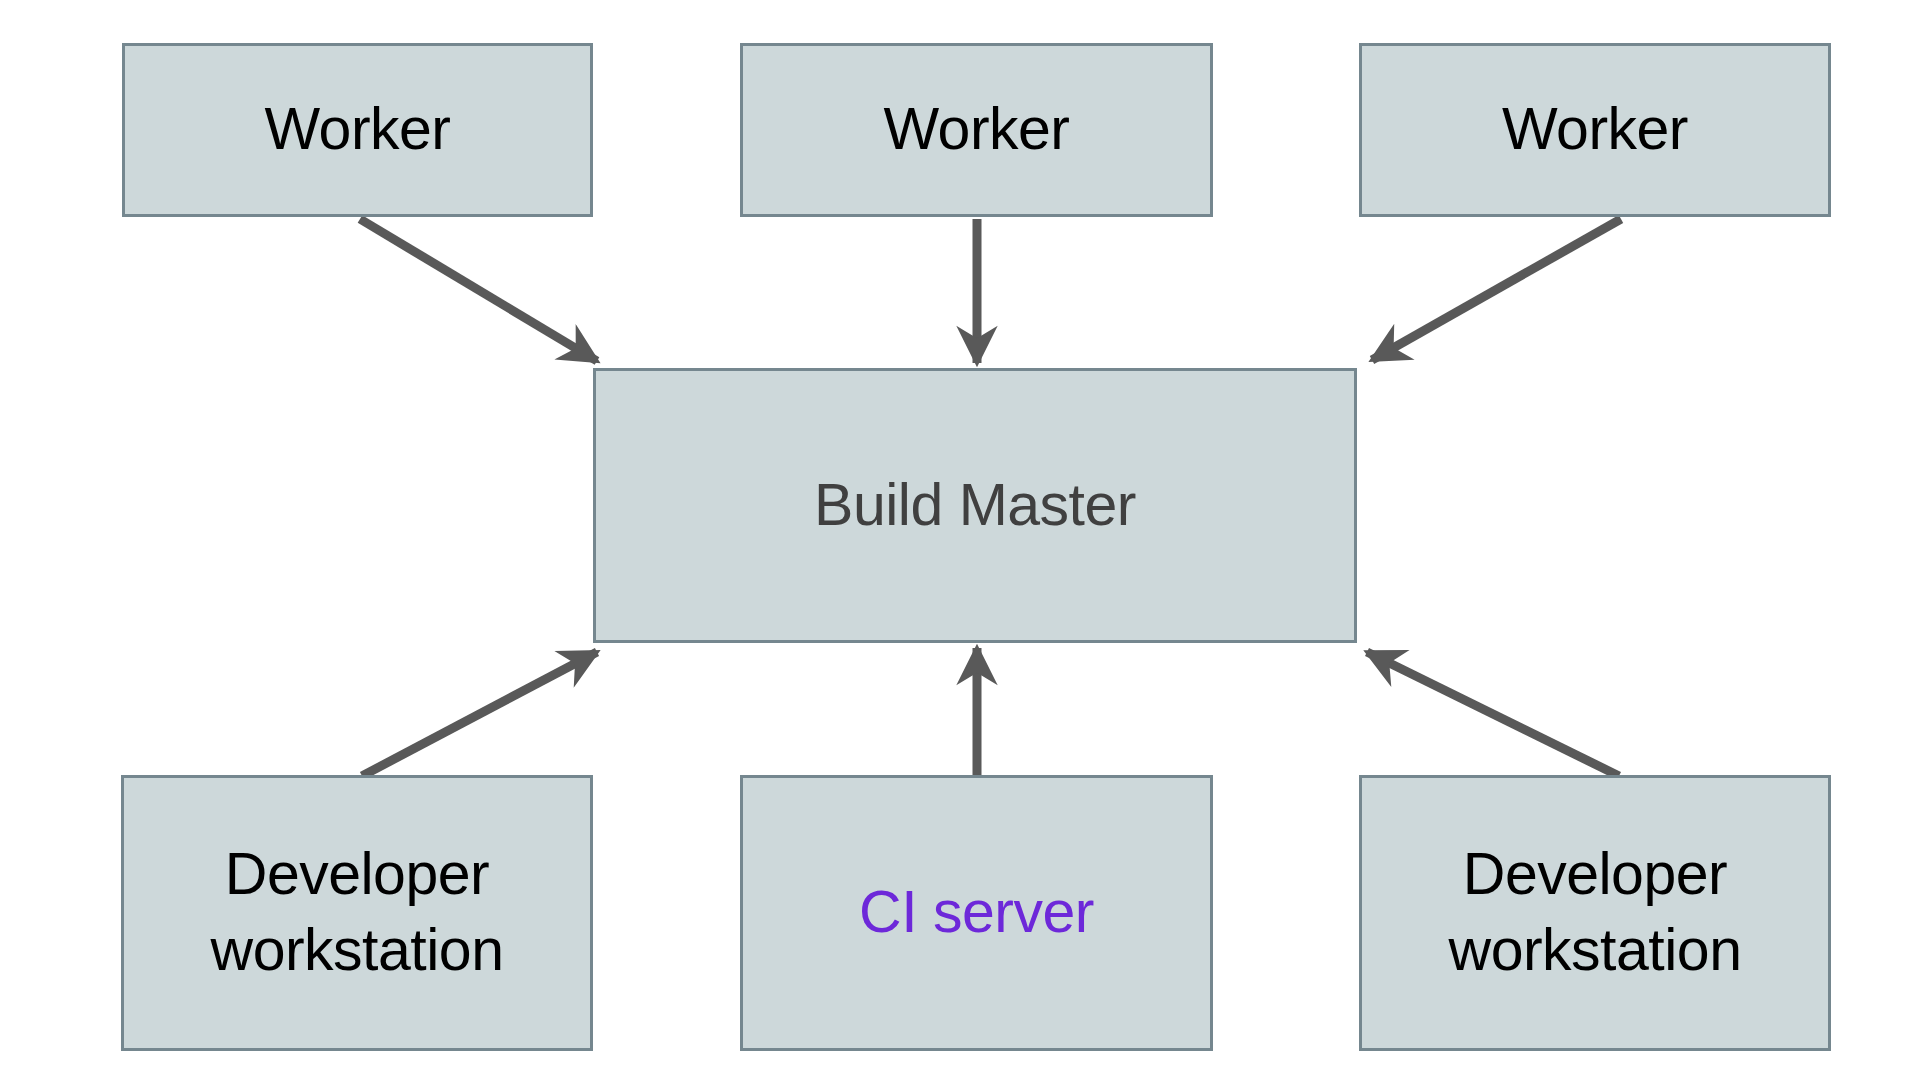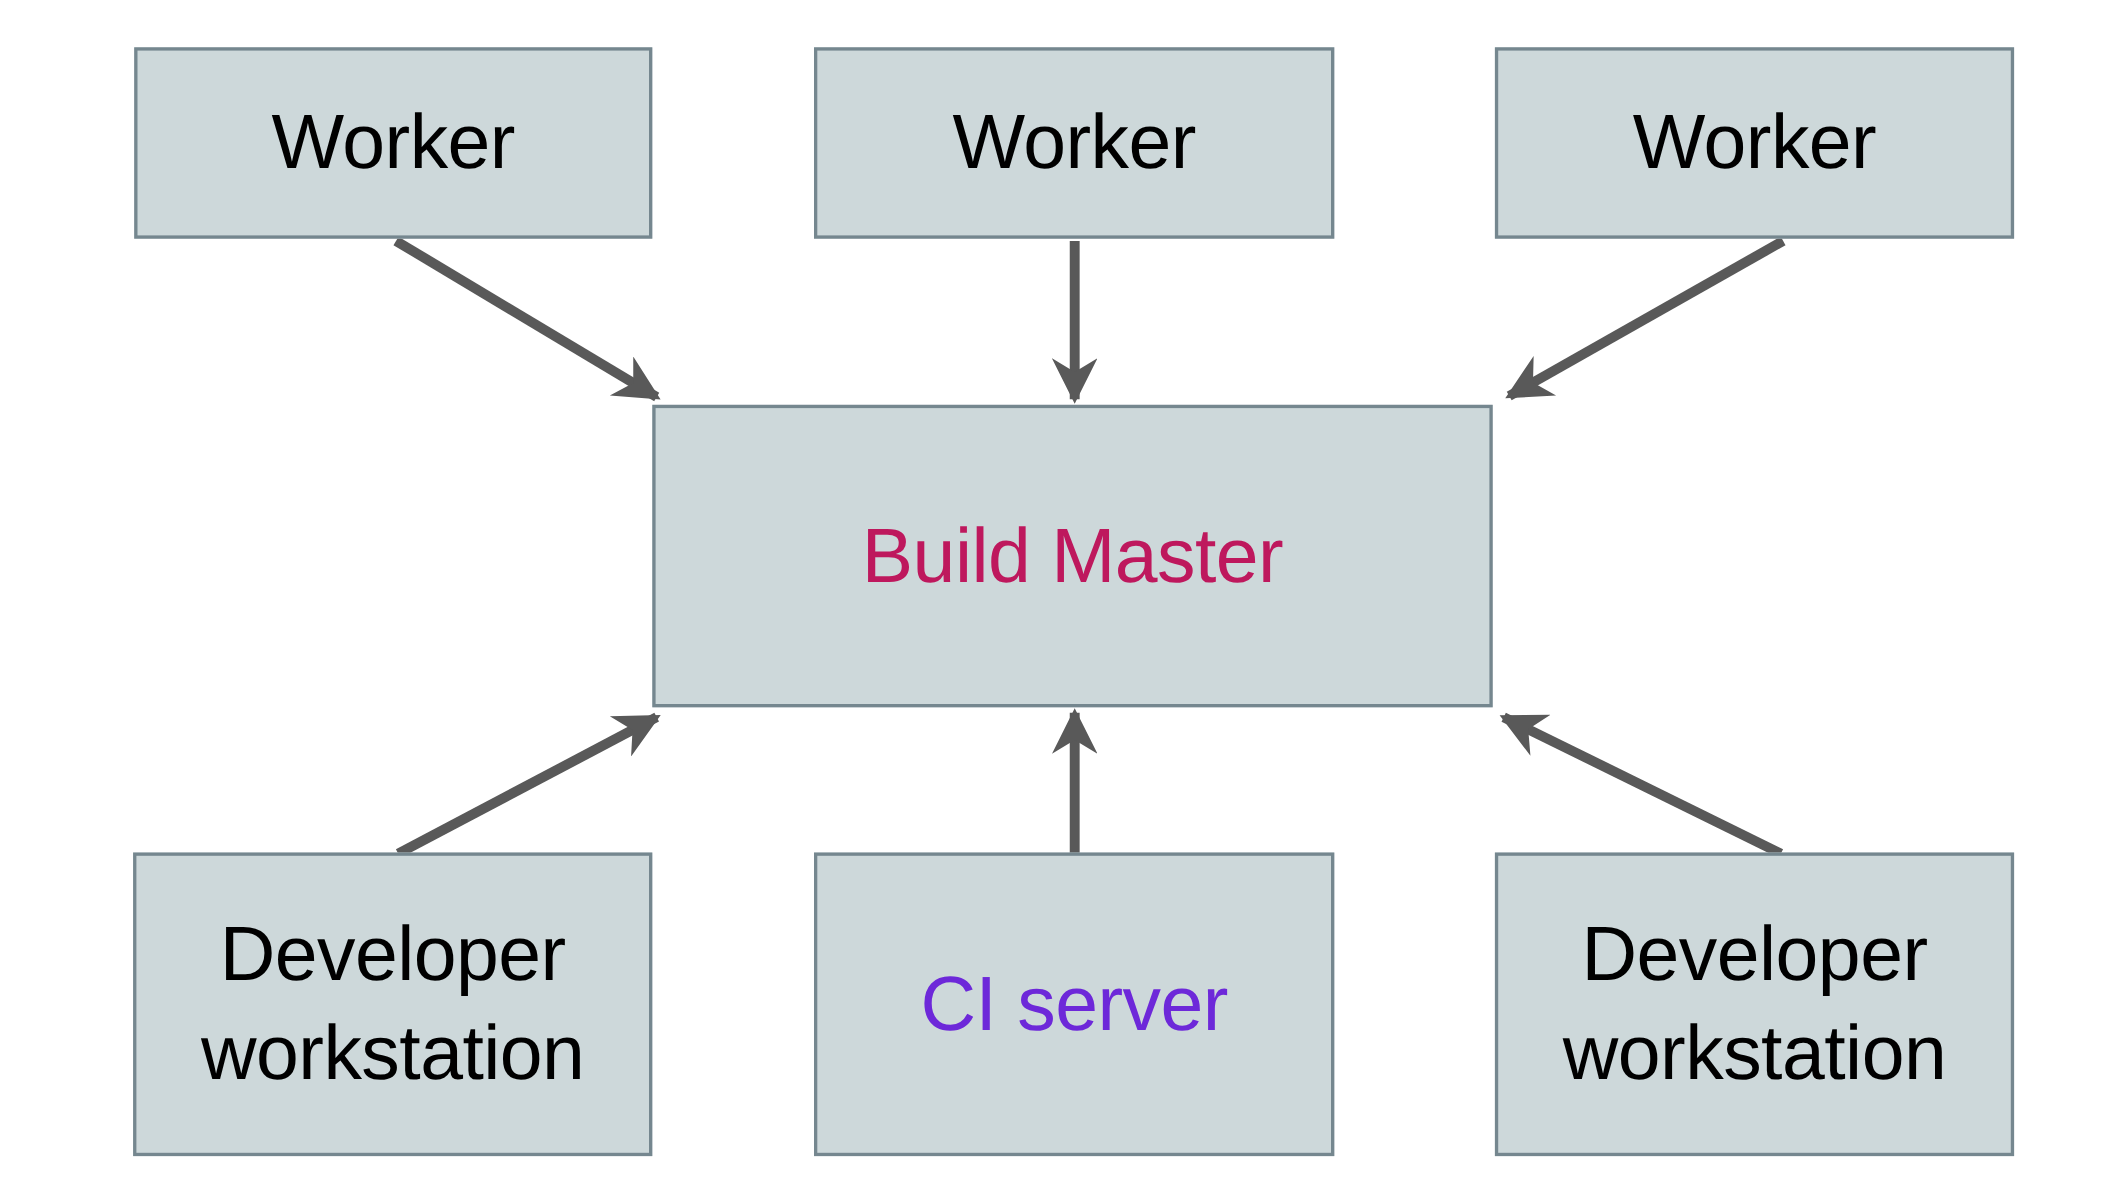--- a/index.html
+++ b/index.html
@@ -27,21 +27,21 @@
     position: absolute;
     box-sizing: border-box;
     display: flex;
     align-items: center;
     justify-content: center;
     text-align: center;
     border-style: solid;
     border-width: 3px;
   }
   .node-label {
-    font-size: 70px;
+    font-size: 59px;
     line-height: 1.28;
     letter-spacing: -0.5px;
     color: #000000;
     padding: 0 10px;
   }
 </style>
 </head>
 <body>
 
 <div class="stage">
@@ -63,21 +63,21 @@
   <div class="node" id="node-0" style="left: 122px; top: 43px; width: 471px; height: 174px; background: rgb(205, 216, 218); border-color: rgb(117, 135, 143);">
     <span class="node-label" style="color: rgb(0, 0, 0);">Worker</span>
   </div>
   <div class="node" id="node-1" style="left: 740px; top: 43px; width: 473px; height: 174px; background: rgb(205, 216, 218); border-color: rgb(117, 135, 143);">
     <span class="node-label" style="color: rgb(0, 0, 0);">Worker</span>
   </div>
   <div class="node" id="node-2" style="left: 1359px; top: 43px; width: 472px; height: 174px; background: rgb(205, 216, 218); border-color: rgb(117, 135, 143);">
     <span class="node-label" style="color: rgb(0, 0, 0);">Worker</span>
   </div>
   <div class="node" id="node-3" style="left: 593px; top: 368px; width: 764px; height: 275px; background: rgb(205, 216, 218); border-color: rgb(117, 135, 143);">
-    <span class="node-label" style="color: #be185d;">Build Master</span>
+    <span class="node-label" style="color: #404040;">Build Master</span>
   </div>
   <div class="node" id="node-4" style="left: 121px; top: 775px; width: 472px; height: 276px; background: rgb(205, 216, 218); border-color: rgb(117, 135, 143);">
     <span class="node-label" style="color: rgb(0, 0, 0);">Developer workstation</span>
   </div>
   <div class="node" id="node-5" style="left: 740px; top: 775px; width: 473px; height: 276px; background: rgb(205, 216, 218); border-color: rgb(117, 135, 143);">
     <span class="node-label" style="color: #6d28d9;">CI server</span>
   </div>
   <div class="node" id="node-6" style="left: 1359px; top: 775px; width: 472px; height: 276px; background: rgb(205, 216, 218); border-color: rgb(117, 135, 143);">
     <span class="node-label" style="color: rgb(0, 0, 0);">Developer workstation</span>
   </div>

